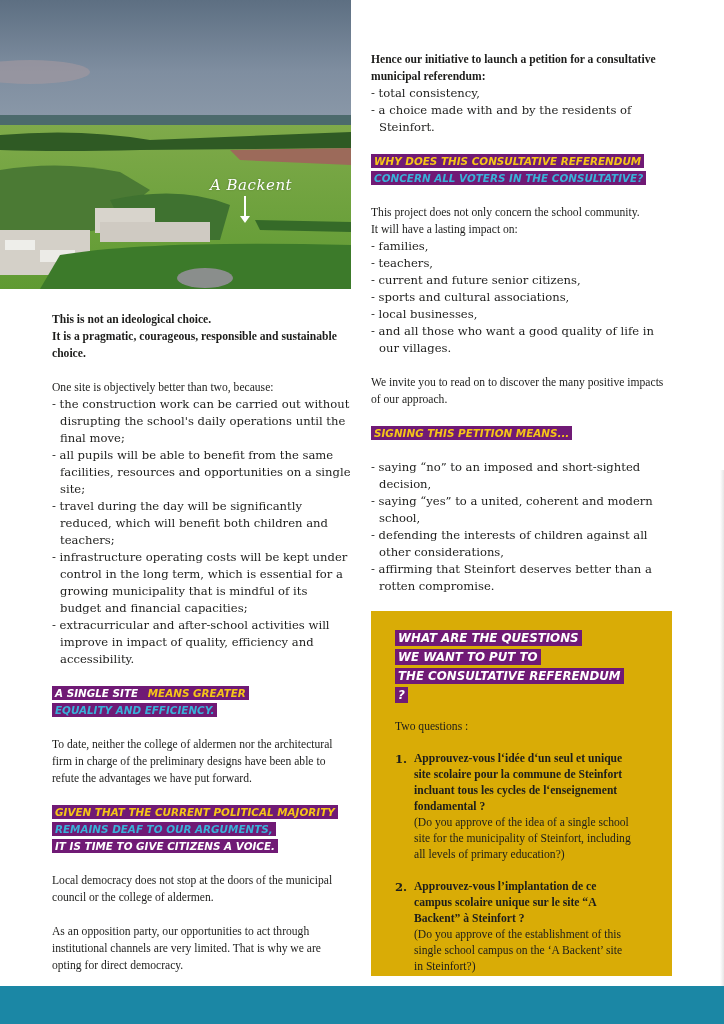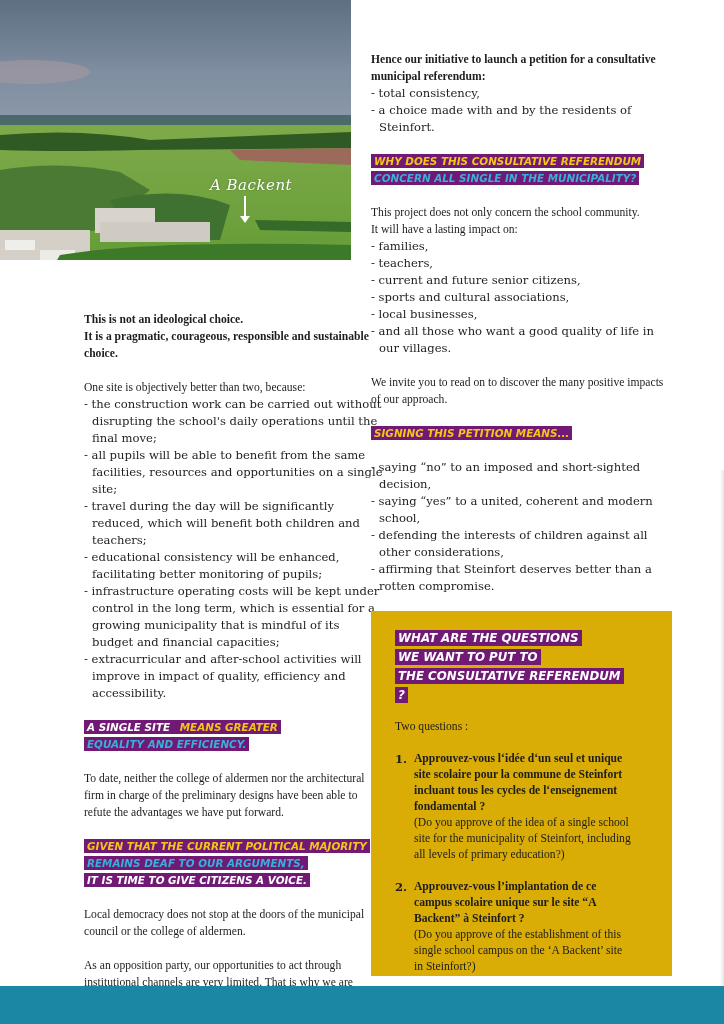--- a/index.html
+++ b/index.html
@@ -1,23 +1,23 @@
 <!DOCTYPE html>
 <html><head>
 <meta charset="utf-8">
 <style>
   html, body { margin:0; padding:0; }
   body { width:724px; height:1024px; position:relative; overflow:hidden; background:#ffffff; font-family:"DejaVu Serif", serif; color:#1d1d1b; }
-  .photo { position:absolute; left:0; top:0; width:351px; height:260px; overflow:hidden; }
+  .photo { position:absolute; left:0; top:0; width:351px; height:289px; overflow:hidden; }
   .photo svg { display:block; }
   .photo-label { position:absolute; left:210px; top:176px; color:#fff; font-family:"DejaVu Serif", serif; font-style:italic; font-size:15px; letter-spacing:0.5px; text-shadow:0 0 2px rgba(0,0,0,0.3); }
   .photo-arrow { position:absolute; left:244px; top:196px; width:2px; height:22px; background:#fff; }
   .photo-arrow:after { content:""; position:absolute; left:-4px; bottom:-5px; border-left:5px solid transparent; border-right:5px solid transparent; border-top:7px solid #fff; }
   .col { position:absolute; font-size:11.6px; line-height:17px; }
-  .col-left { left:52px; top:311px; width:300px;margin-left:32px; }
+  .col-left { left:52px; top:311px; width:300px; }
   .col-right { left:371px; top:51px; width:300px; }
   p { margin:0;font-family:Liberation Serif, serif; }
   .bold { font-weight:bold; }
   .gap { height:17px; }
   .list { margin:0; padding:0; list-style:none; }
   .list li { padding-left:8px; text-indent:-8px; }
   .banner { display:inline; font-family:"DejaVu Sans", sans-serif; font-weight:bold; font-style:italic; font-size:10.4px; line-height:17px; background:#701a75; padding:1px 3px; -webkit-box-decoration-break:clone; box-decoration-break:clone; }
   .banner-block { line-height:17px; }
   .c-yellow { color:#f5c518; }
   .c-blue { color:#39b0d8; }
@@ -70,21 +70,20 @@
 
 <div class="col col-left">
   <p class="bold">This is not an ideological choice.</p>
   <p class="bold">It is a pragmatic, courageous, responsible and sustainable choice.</p>
   <div class="gap"></div>
   <p>One site is objectively better than two, because:</p>
   <ul class="list">
     <li>- the construction work can be carried out without disrupting the school's daily operations until the final move;</li>
     <li>- all pupils will be able to benefit from the same facilities, resources and opportunities on a single site;</li>
     <li>- travel during the day will be significantly reduced, which will benefit both children and teachers;</li>
-    <li>- educational consistency will be enhanced, facilitating better monitoring of pupils;</li>
     <li>- infrastructure operating costs will be kept under control in the long term, which is essential for a growing municipality that is mindful of its budget and financial capacities;</li>
     <li>- extracurricular and after-school activities will improve in impact of quality, efficiency and accessibility.</li>
   </ul>
   <div class="gap"></div>
   <div class="banner-block">
     <span class="banner c-white">A SINGLE SITE </span><span class="banner c-yellow">MEANS GREATER</span><br>
     <span class="banner c-blue">EQUALITY AND EFFICIENCY.</span>
   </div>
   <div class="gap"></div>
   <p>To date, neither the college of aldermen nor the architectural firm in charge of the preliminary designs have been able to refute the advantages we have put forward.</p>
@@ -102,21 +101,21 @@
 
 <div class="col col-right">
   <p class="bold">Hence our initiative to launch a petition for a consultative municipal referendum:</p>
   <ul class="list">
     <li>- total consistency,</li>
     <li>- a choice made with and by the residents of Steinfort.</li>
   </ul>
   <div class="gap"></div>
   <div class="banner-block">
     <span class="banner c-yellow">WHY DOES THIS CONSULTATIVE REFERENDUM</span><br>
-    <span class="banner c-blue">CONCERN ALL SINGLE IN THE MUNICIPALITY?</span>
+    <span class="banner c-blue">CONCERN ALL VOTERS IN THE CONSULTATIVE?</span>
   </div>
   <div class="gap"></div>
   <p>This project does not only concern the school community.</p>
   <p>It will have a lasting impact on:</p>
   <ul class="list">
     <li>- families,</li>
     <li>- teachers,</li>
     <li>- current and future senior citizens,</li>
     <li>- sports and cultural associations,</li>
     <li>- local businesses,</li>

